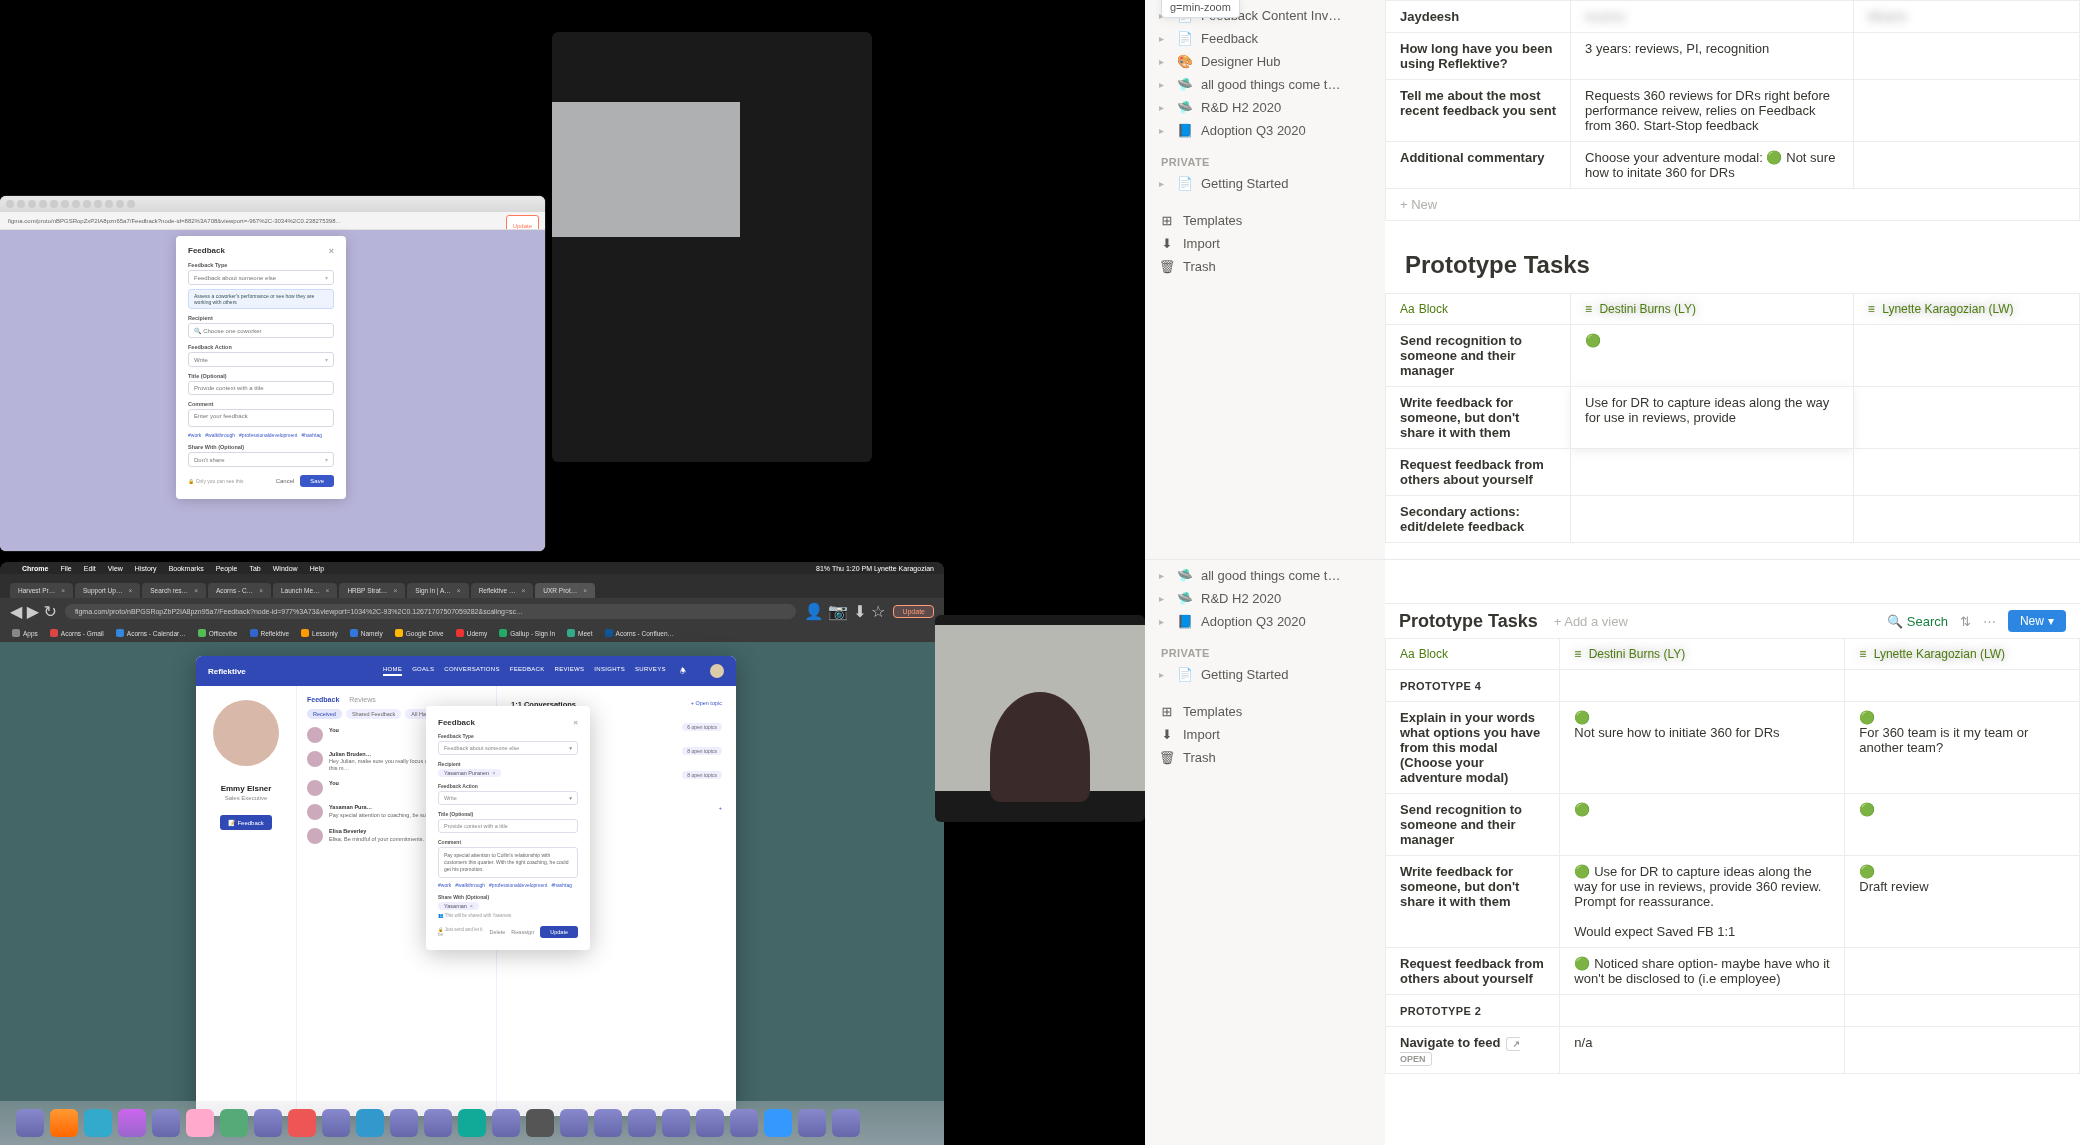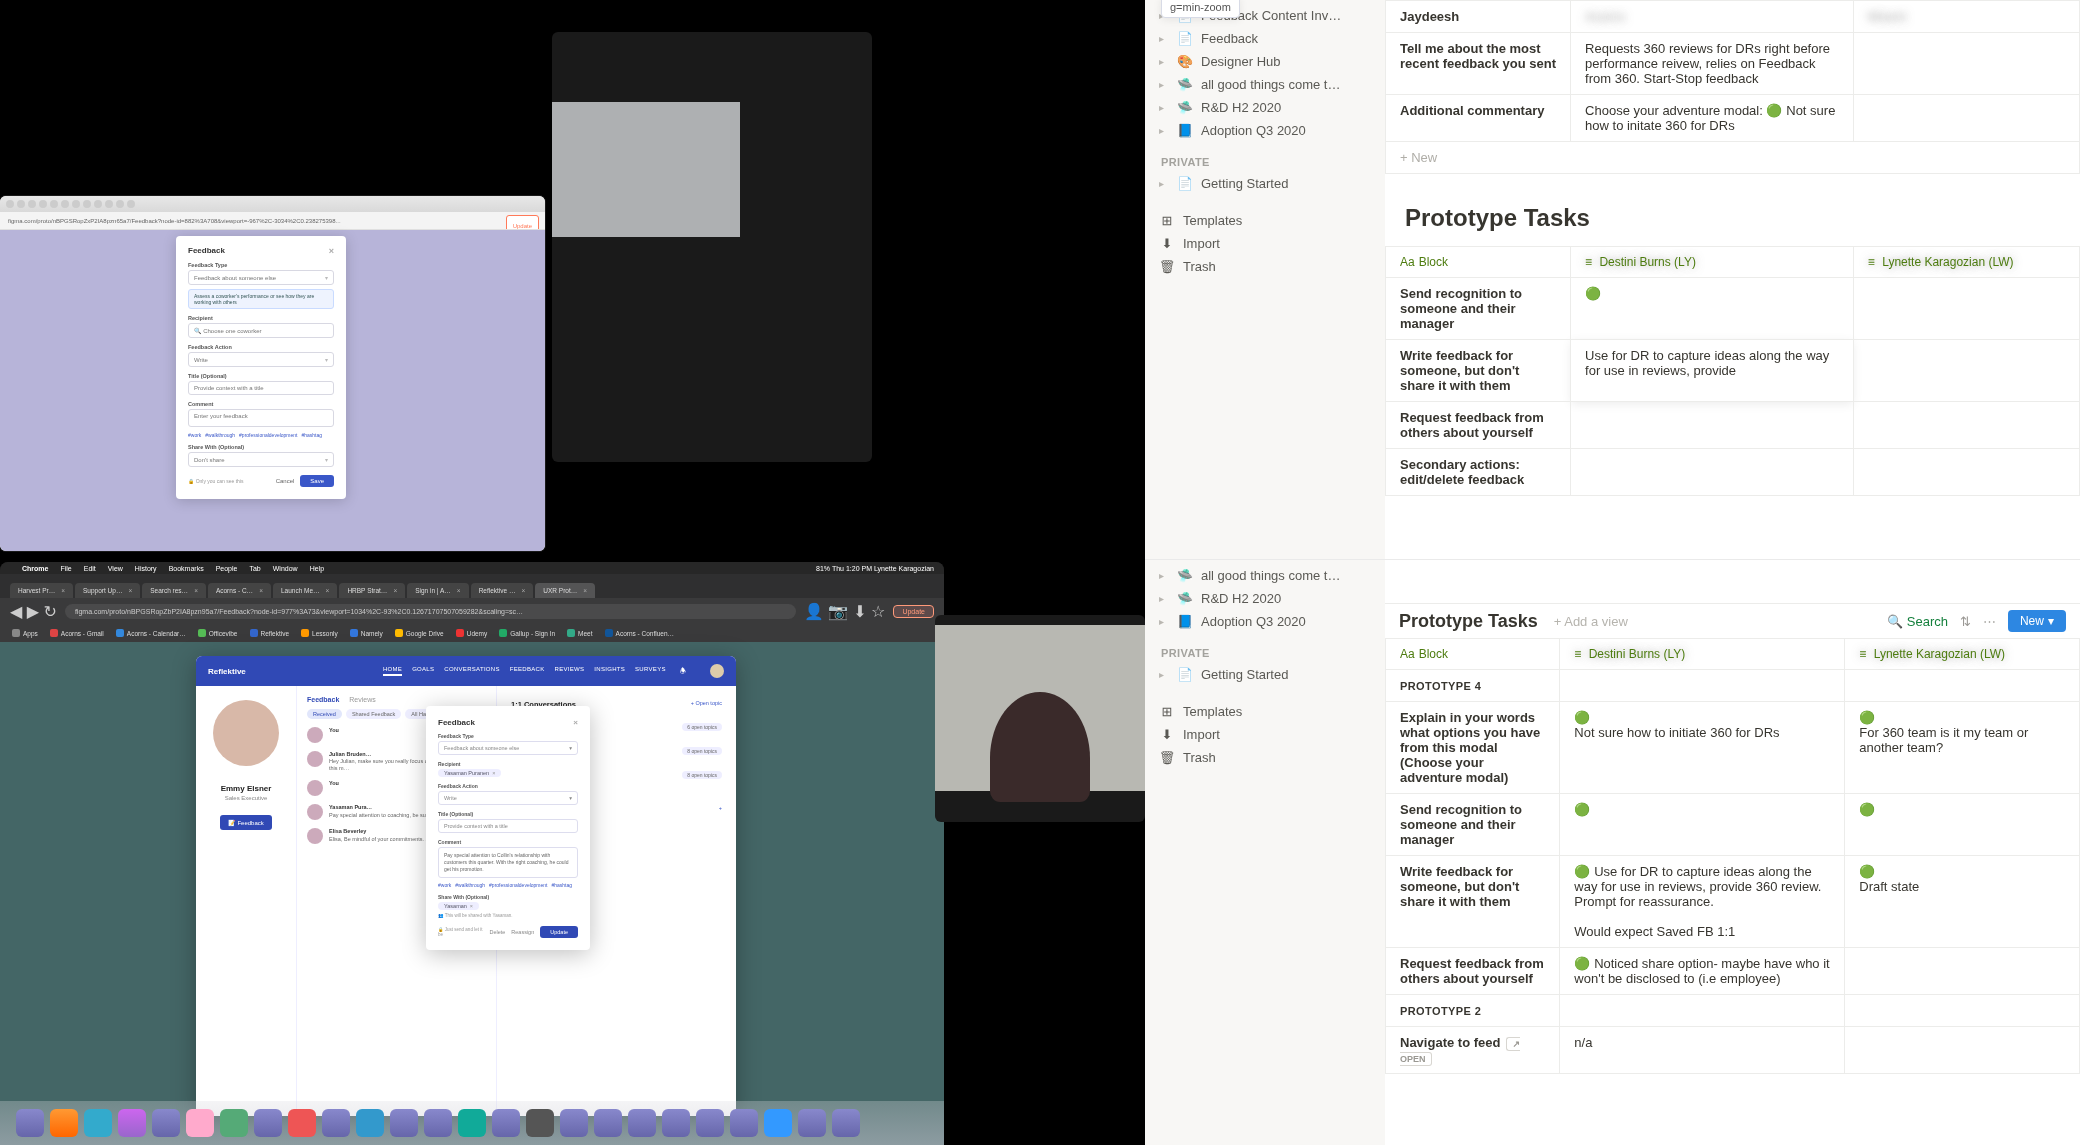--- a/index.html
+++ b/index.html
@@ -553,20 +553,25 @@
             <col class="col-a">
             <col class="col-b">
           </colgroup>
         <tbody>
             <tr>
               <td class="rowhead">Jaydeesh</td>
               <td class="blur">Acorns</td>
               <td class="blur">Misent</td>
             </tr>
         <tr>
+              <td class="rowhead">How long have you been using Reflektive?</td>
+              <td>3 years: reviews, PI, recognition</td>
+              <td></td>
+            </tr>
+        <tr>
               <td class="rowhead">Tell me about the most recent feedback you sent</td>
               <td>Requests 360 reviews for DRs right before performance reivew, relies on Feedback from 360. Start-Stop feedback</td>
               <td></td>
             </tr>
         <tr>
               <td class="rowhead">Additional commentary</td>
               <td>Choose your adventure modal: 🟢 Not sure how to initate 360 for DRs</td>
               <td></td>
             </tr>
         <tr>
@@ -686,21 +691,21 @@
         <tr>
               <td class="rowhead">Send recognition to someone and their manager</td>
               <td><span class="green-dot">🟢</span></td>
               <td><span class="green-dot">🟢</span></td>
             </tr>
         <tr>
               <td class="rowhead">Write feedback for someone, but don't share it with them</td>
               <td><span class="green-dot">🟢</span> <span style="white-space:pre-line">Use for DR to capture ideas along the way for use in reviews, provide 360 review. Prompt for reassurance.
 
 Would expect Saved FB 1:1</span></td>
-              <td><span class="green-dot">🟢</span><br><span>Draft state</span></td>
+              <td><span class="green-dot">🟢</span><br><span>Draft review</span></td>
             </tr>
         <tr>
               <td class="rowhead">Request feedback from others about yourself</td>
               <td><span class="green-dot">🟢</span> <span>Noticed share option- maybe have who it won't be disclosed to (i.e employee)</span></td>
               <td></td>
             </tr>
         <tr>
               <td><span class="proto-label">PROTOTYPE 2</span></td>
               <td></td>
               <td></td>

